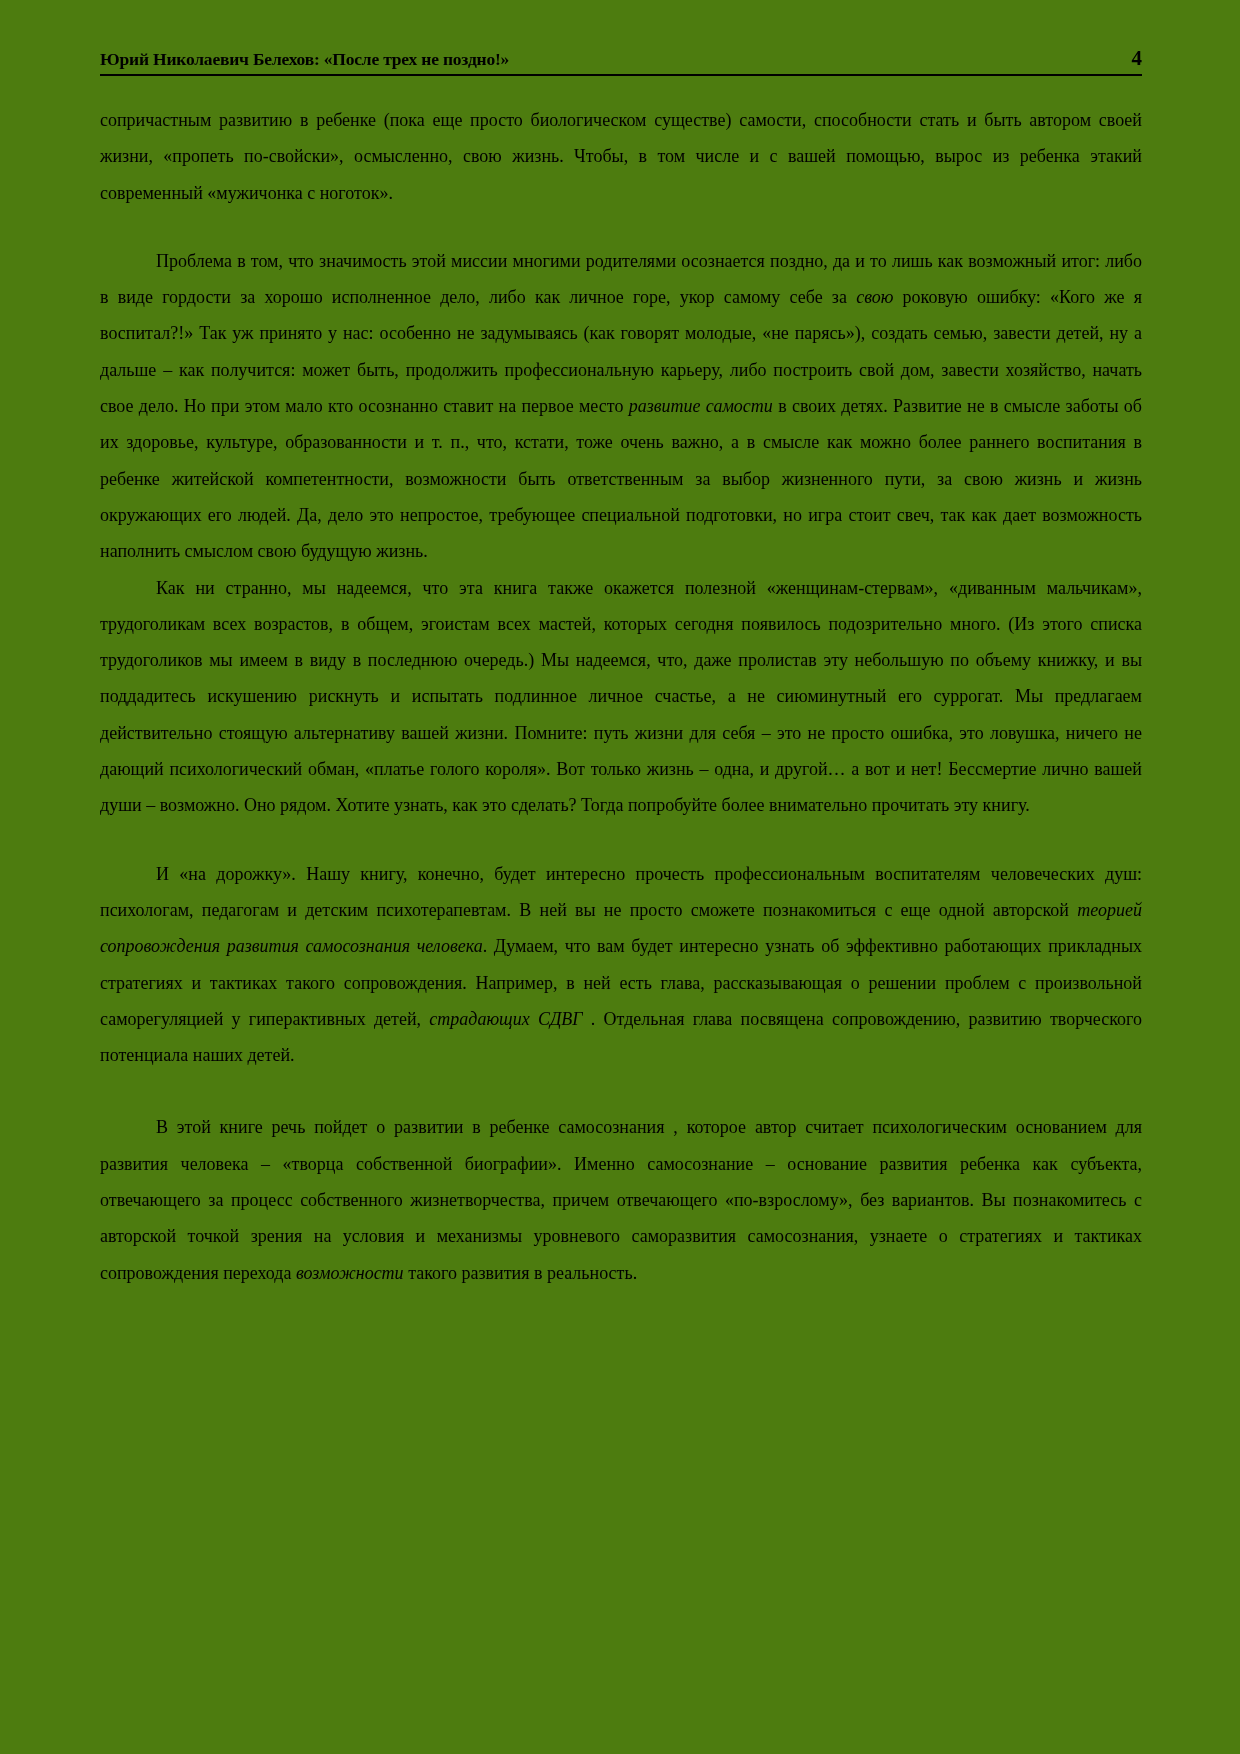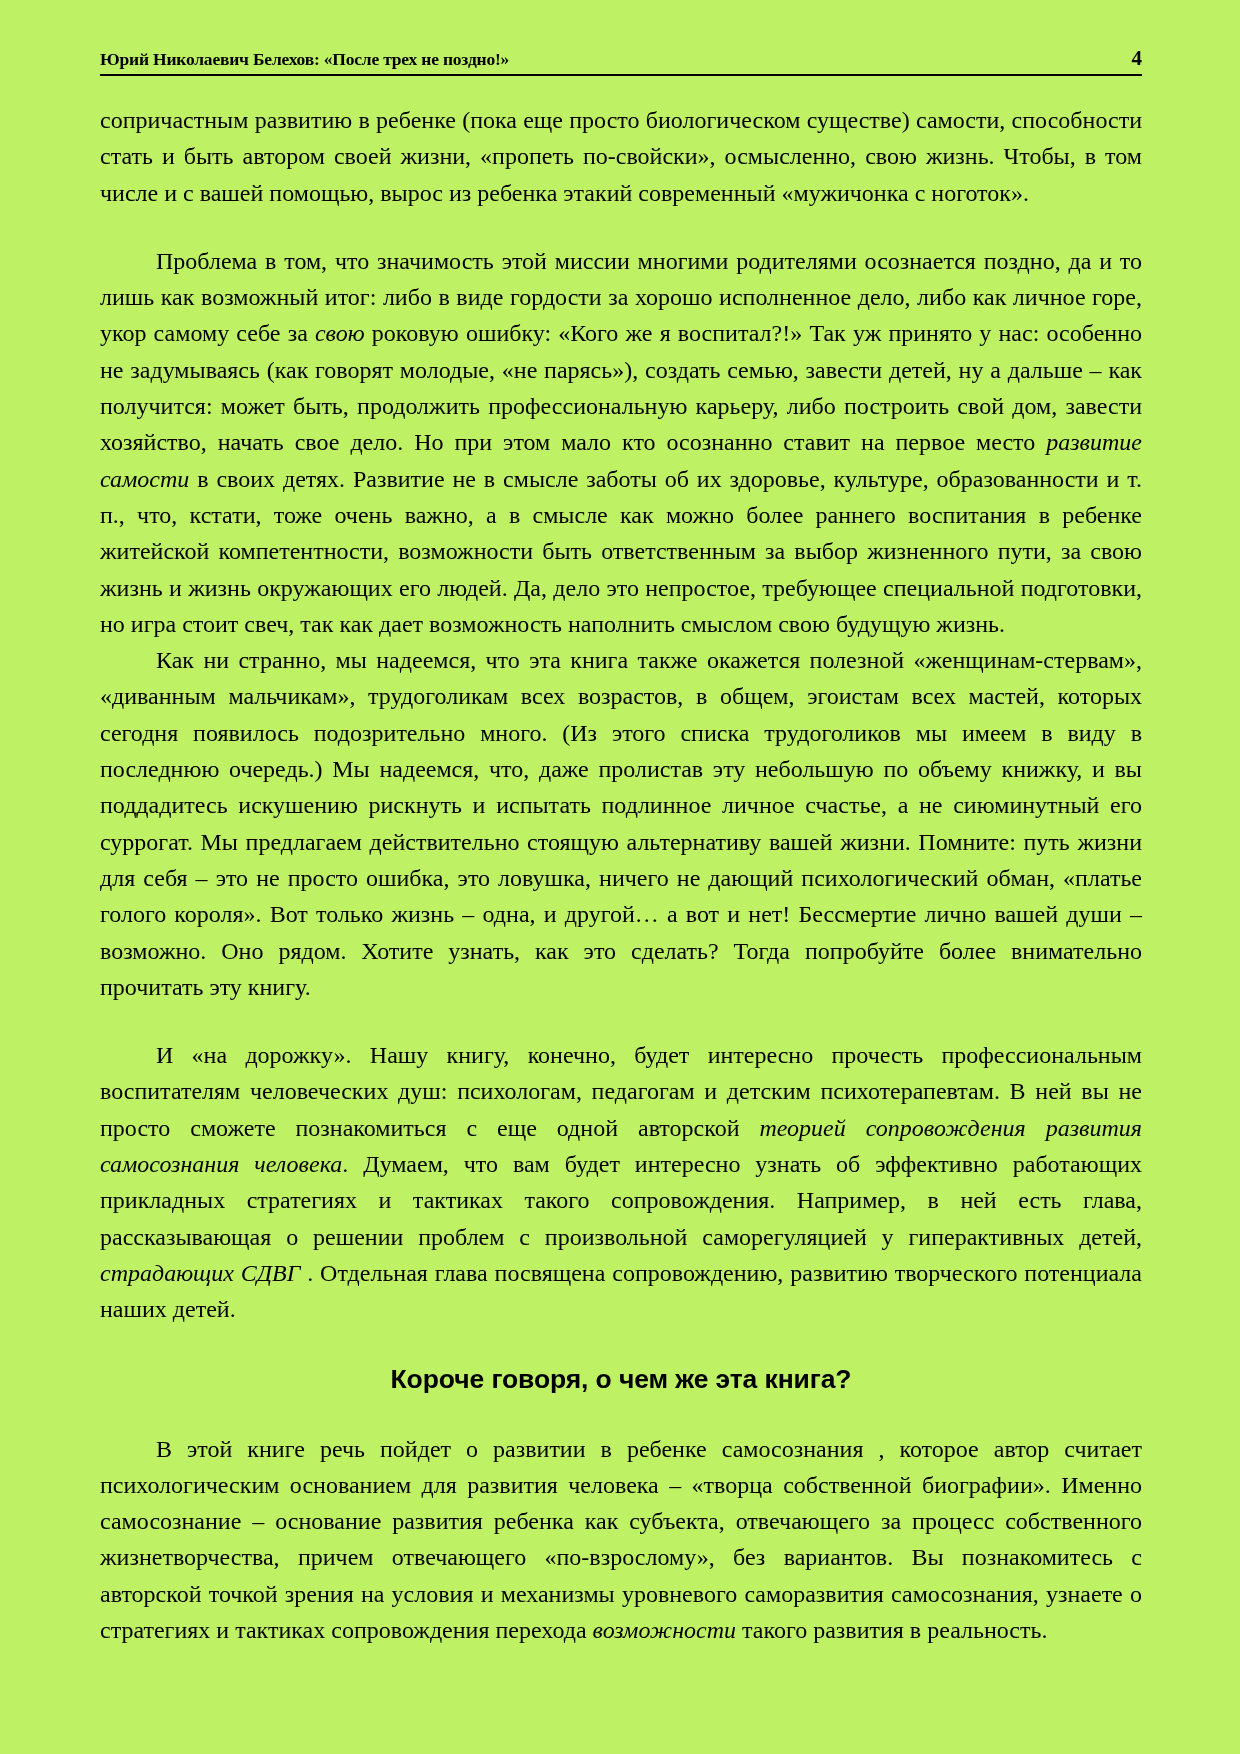--- a/index.html
+++ b/index.html
@@ -9,21 +9,21 @@
   }
   body {
     font-family: "Liberation Serif", "DejaVu Serif", serif;
     color: #000000;
   }
   .page {
     position: relative;
     width: 1240px;
     height: 1754px;
     margin: 0 auto;
-    background: #bef264;
+    background: #4d7c0f;
     box-sizing: border-box;
     padding: 0;
     overflow: hidden;
   }
   .content {
     position: absolute;
     left: 100px;
     top: 46px;
     width: 1042px;
   }
@@ -46,21 +46,21 @@
     font-family: "Liberation Serif", "DejaVu Serif", serif;
     font-weight: bold;
     font-size: 21px;
   }
   
   .body {
     margin-top: 26px;
   }
   p.para {
     margin: 0;
-    font-size: 24px;
+    font-size: 18px;
     line-height: 36.3px;
     text-align: justify;
     text-justify: inter-word;
     hyphens: none;
     -webkit-hyphens: none;
   }
   p.indent {
     text-indent: 56px;
   }
   .gap-md { height: 32px; }
@@ -90,21 +90,20 @@
     </div>
 
     <div class="body">
       <p class="para"><span>сопричастным развитию в ребенке (пока еще просто биологическом существе) самости, способности стать и быть автором своей жизни, «пропеть по-свойски», осмысленно, свою жизнь. Чтобы, в том числе и с вашей помощью, вырос из ребенка этакий современный «мужичонка с ноготок».</span></p>
       <div class="gap-md"></div>
       <p class="para indent"><span>Проблема в том, что значимость этой миссии многими родителями осознается поздно, да и то лишь как возможный итог: либо в виде гордости за хорошо исполненное дело, либо как личное горе, укор самому себе за </span><i>свою</i><span> роковую ошибку: «Кого же я воспитал?!» Так уж принято у нас: особенно не задумываясь (как говорят молодые, «не парясь»), создать семью, завести детей, ну а дальше – как получится: может быть, продолжить профессиональную карьеру, либо построить свой дом, завести хозяйство, начать свое дело. Но при этом мало кто осознанно ставит на первое место </span><i>развитие самости</i><span> в своих детях. Развитие не в смысле заботы об их здоровье, культуре, образованности и т. п., что, кстати, тоже очень важно, а в смысле как можно более раннего воспитания в ребенке житейской компетентности, возможности быть ответственным за выбор жизненного пути, за свою жизнь и жизнь окружающих его людей. Да, дело это непростое, требующее специальной подготовки, но игра стоит свеч, так как дает возможность наполнить смыслом свою будущую жизнь.</span></p>
       <p class="para indent"><span>Как ни странно, мы надеемся, что эта книга также окажется полезной «женщинам-стервам», «диванным мальчикам», трудоголикам всех возрастов, в общем, эгоистам всех мастей, которых сегодня появилось подозрительно много. (Из этого списка трудоголиков мы имеем в виду в последнюю очередь.) Мы надеемся, что, даже пролистав эту небольшую по объему книжку, и вы поддадитесь искушению рискнуть и испытать подлинное личное счастье, а не сиюминутный его суррогат. Мы предлагаем действительно стоящую альтернативу вашей жизни. Помните: путь жизни для себя – это не просто ошибка, это ловушка, ничего не дающий психологический обман, «платье голого короля». Вот только жизнь – одна, и другой… а вот и нет! Бессмертие лично вашей души – возможно. Оно рядом. Хотите узнать, как это сделать? Тогда попробуйте более внимательно прочитать эту книгу.</span></p>
       <div class="gap-md"></div>
       <p class="para indent"><span>И «на дорожку». Нашу книгу, конечно, будет интересно прочесть профессиональным воспитателям человеческих душ: психологам, педагогам и детским психотерапевтам. В ней вы не просто сможете познакомиться с еще одной авторской </span><i>теорией сопровождения развития самосознания человека</i><span>. Думаем, что вам будет интересно узнать об эффективно работающих прикладных стратегиях и тактиках такого сопровождения. Например, в ней есть глава, рассказывающая о решении проблем с произвольной саморегуляцией у гиперактивных детей, </span><i>страдающих СДВГ</i><span> . Отдельная глава посвящена сопровождению, развитию творческого потенциала наших детей.</span></p>
 
-      <h2 class="section-heading">Короче говоря, о чем же эта книга?</h2>
 
       <div class="gap-lg"></div>
 
       <p class="para indent"><span>В этой книге речь пойдет о развитии в ребенке </span><b>самосознания</b><span> , которое автор считает психологическим основанием для развития человека – «творца собственной биографии». Именно самосознание – основание развития ребенка как субъекта, отвечающего за процесс собственного жизнетворчества, причем отвечающего «по-взрослому», без вариантов. Вы познакомитесь с авторской точкой зрения на условия и механизмы уровневого саморазвития самосознания, узнаете о стратегиях и тактиках сопровождения перехода </span><i>возможности</i><span> такого развития в реальность.</span></p>
     </div>
 
   </div>
 </div>
 
 </body></html>

